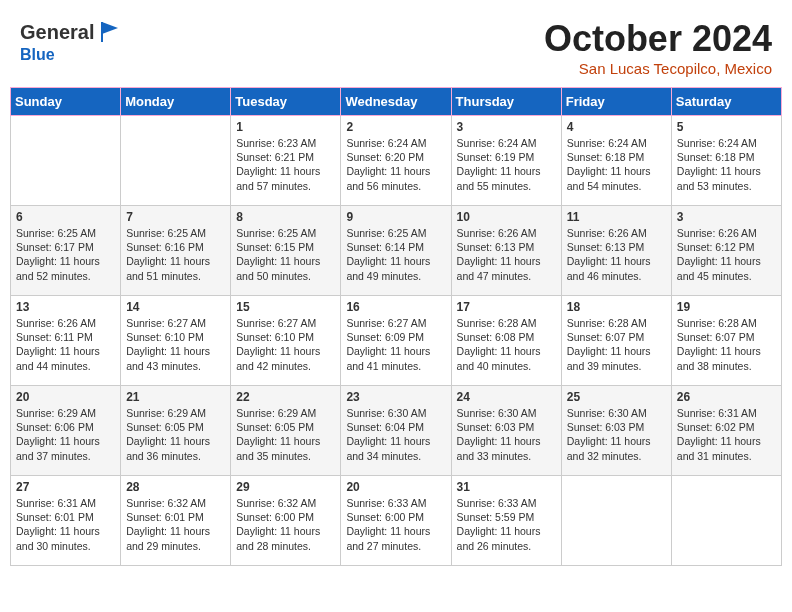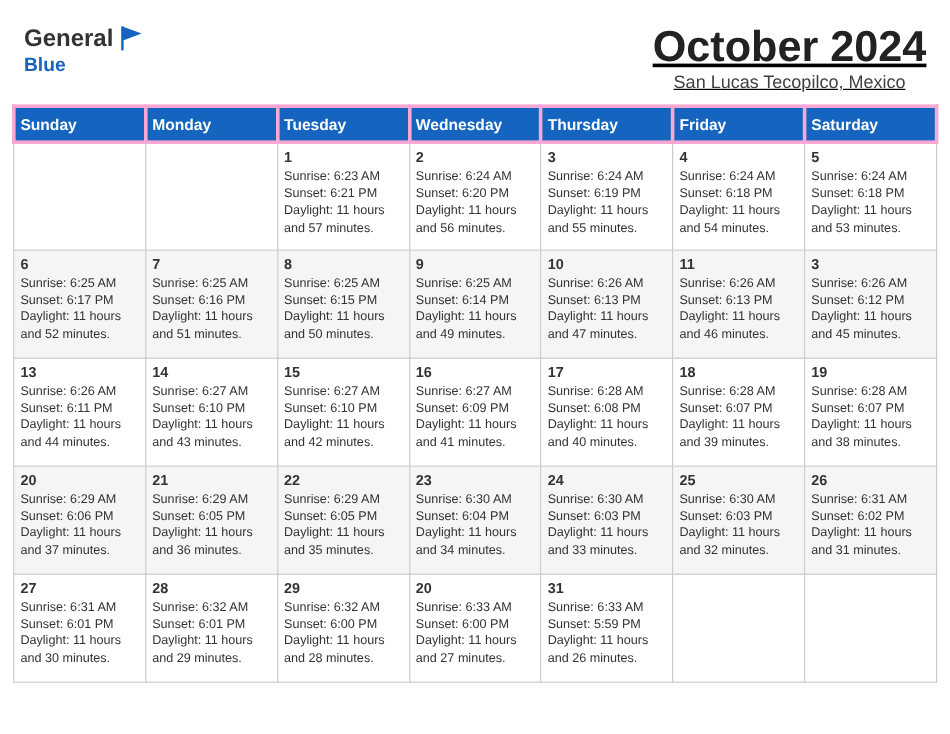--- a/index.html
+++ b/index.html
@@ -21,44 +21,43 @@
       align-items: center;
     }
     .logo-general { color: #333; }
     .logo-blue { color: #1565c0; }
     .logo-icon {
       width: 28px;
       height: 28px;
       margin-left: 2px;
     }
     .title-block {
-      text-align: center;
-      text-decoration: underline;
+      text-align: right;
     }
     .month-title {
       font-size: 36px;
       font-weight: bold;
       color: #222;
     }
     .location {
       font-size: 15px;
-      color: #404040;
+      color: #c2410c;
     }
     .calendar {
       width: 100%;
       border-collapse: collapse;
       margin-top: 6px;
     }
     .calendar th {
       background: #1565c0;
       color: #fff;
       font-size: 13px;
       font-weight: bold;
       padding: 6px 4px;
-      border: 3px solid #f9a8d4;
+      border: 1px solid #f9a8d4;
       text-align: left;
     }
     .calendar td {
       vertical-align: top;
       border: 1px solid #ccc;
       padding: 4px 5px;
       font-size: 11px;
       color: #333;
       width: calc(100% / 7);
       min-height: 80px;

